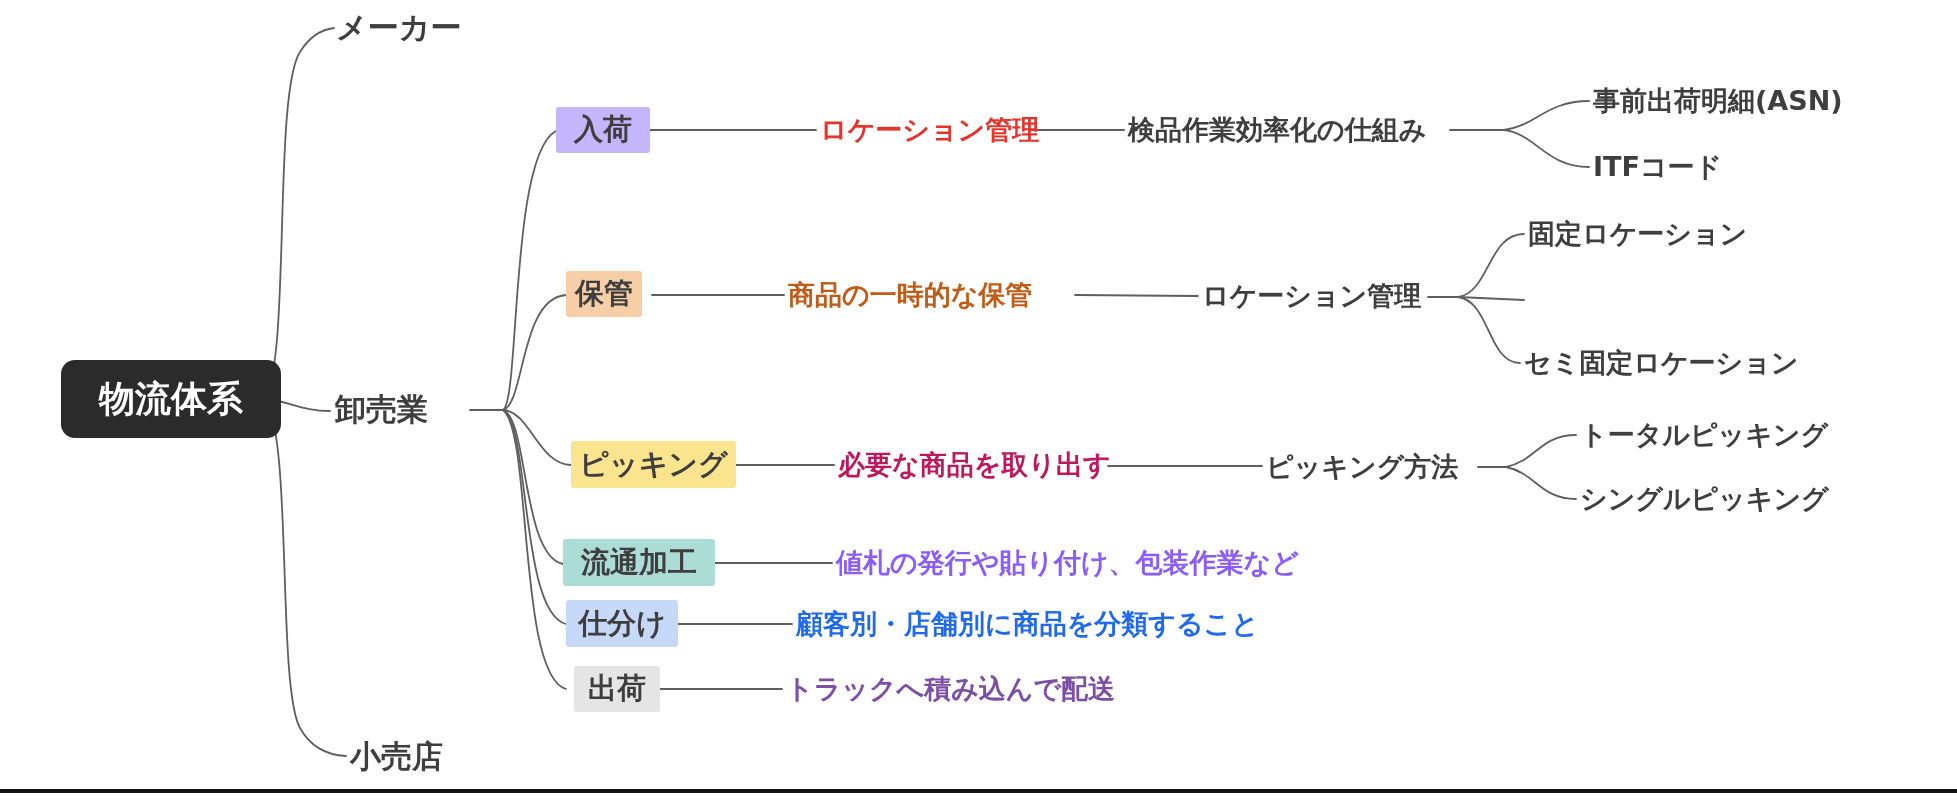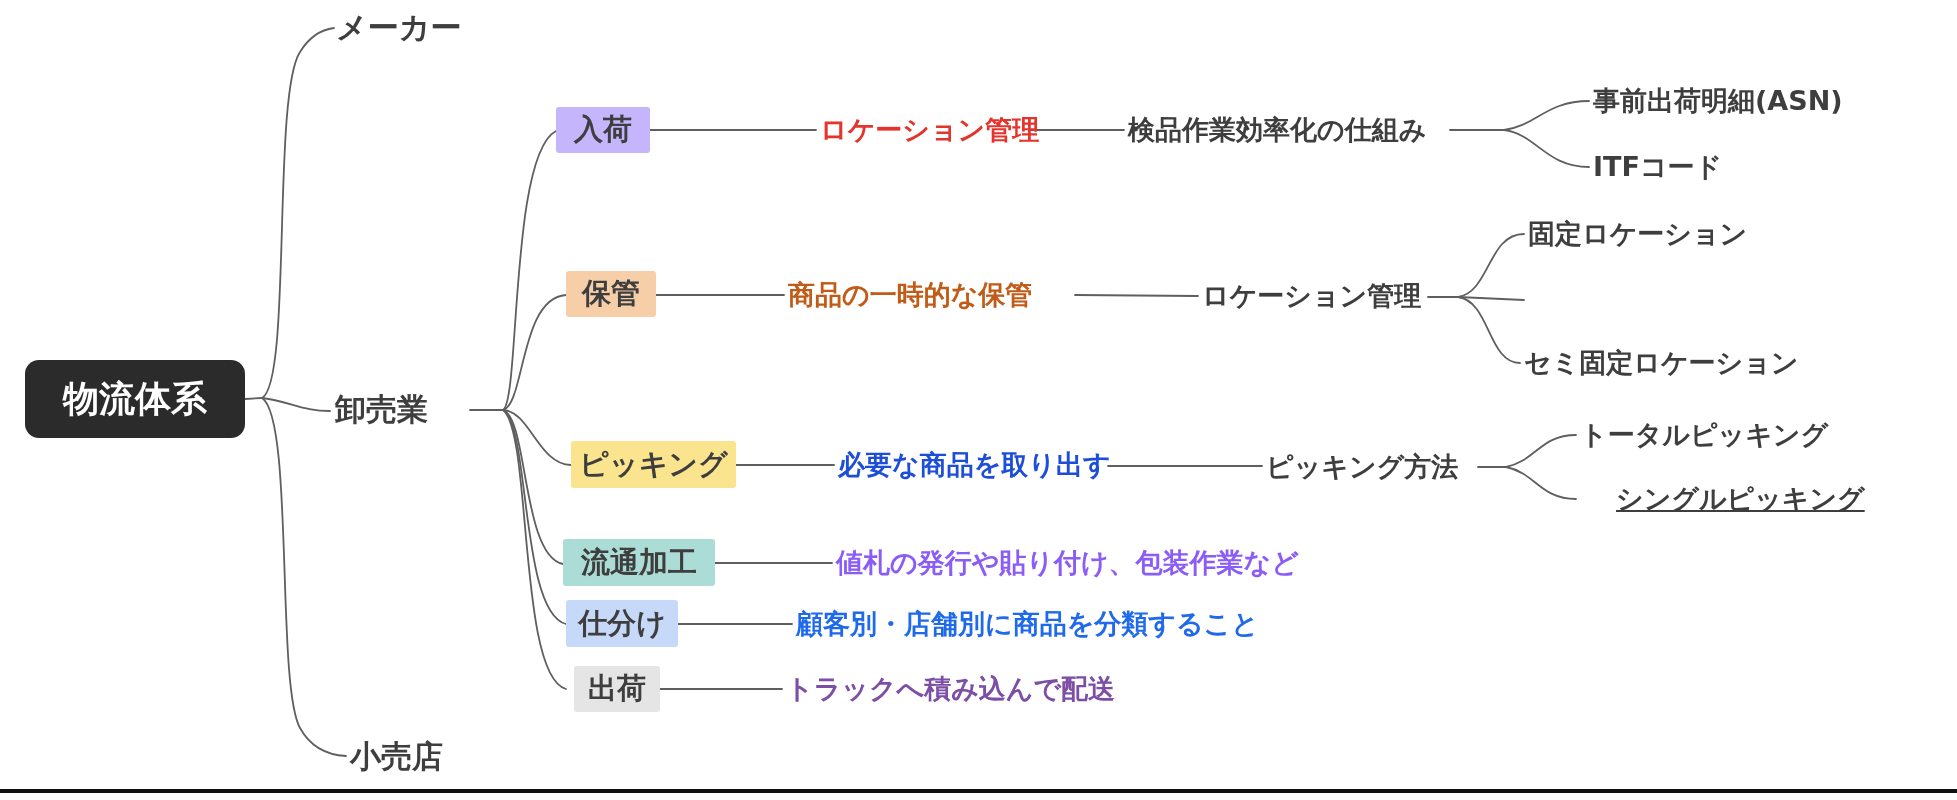--- a/index.html
+++ b/index.html
@@ -30,20 +30,21 @@
     font-weight: bold;
     color: #3e3e3e;
     z-index: 2;
   }
   .root-node {
     width: 220px; height: 78px;
     border-radius: 14px;
     display: flex; align-items: center; justify-content: center;
     font-size: 36px;
     transform: none;
+    margin-left: 36px;
   }
   .lvl1 { font-size: 31px; }
   .box-node {
     display: flex; align-items: center; justify-content: center;
     font-size: 29px;
     border-radius: 3px;
     transform: none;
   }
   .desc { font-size: 27px; }
   .sub  { font-size: 27px; }
@@ -107,31 +108,31 @@
   <div class="node lvl1" style="left:336px; top:28px;">メーカー</div>
   <div class="node lvl1" style="left:335px; top:410px;">卸売業</div>
   <div class="node lvl1" style="left:350px; top:757px;">小売店</div>
 
   <div class="node box-node" style="left: 556px; top: 107px; width: 94px; height: 46px; background: #c4b5fd;">入荷</div>
   <div class="node desc" style="left: 820px; top: 130px; color: rgb(229, 52, 43);">ロケーション管理</div>
   <div class="node sub" style="left:1128px; top:130px;">検品作業効率化の仕組み</div>
   <div class="node leaf" style="left:1593px; top:101px;">事前出荷明細(ASN)</div>
   <div class="node leaf" style="left:1593px; top:167px;">ITFコード</div>
 
-  <div class="node box-node" style="left: 566px; top: 271px; width: 90px; height: 46px; background: rgb(246, 207, 169);">保管</div>
+  <div class="node box-node" style="left: 566px; top: 271px; width: 76px; height: 46px; background: rgb(246, 207, 169);">保管</div>
   <div class="node desc" style="left: 788px; top: 295px; color: rgb(192, 92, 23);">商品の一時的な保管</div>
   <div class="node sub" style="left:1202px; top:296px;">ロケーション管理</div>
   <div class="node leaf" style="left:1528px; top:234px;">固定ロケーション</div>
   <div class="node leaf" style="left:1524px; top:363px;">セミ固定ロケーション</div>
 
   <div class="node box-node" style="left: 571px; top: 441px; width: 165px; height: 47px; background: rgb(251, 228, 142);">ピッキング</div>
-  <div class="node desc" style="left: 838px; top: 465px; color: #1d4ed8;">必要な商品を取り出す</div>
+  <div class="node desc" style="left: 838px; top: 465px; color: #be185d;">必要な商品を取り出す</div>
   <div class="node sub" style="left:1266px; top:467px;text-align:center;">ピッキング方法</div>
   <div class="node leaf" style="left:1580px; top:435px;">トータルピッキング</div>
-  <div class="node leaf" style="left:1616px; top:499px;text-decoration:underline;">シングルピッキング</div>
+  <div class="node leaf" style="left:1580px; top:499px;">シングルピッキング</div>
 
   <div class="node box-node" style="left: 563px; top: 539px; width: 152px; height: 47px; background: rgb(171, 220, 214);">流通加工</div>
   <div class="node desc" style="left: 836px; top: 563px; color: #8b5cf6;">値札の発行や貼り付け、包装作業など</div>
 
   <div class="node box-node" style="left: 566px; top: 600px; width: 112px; height: 47px; background: rgb(199, 217, 249);">仕分け</div>
   <div class="node desc" style="left: 796px; top: 624px; color: rgb(31, 106, 235);">顧客別・店舗別に商品を分類すること</div>
 
   <div class="node box-node" style="left: 566px; top: 666px; width: 86px; height: 46px; background: #e5e5e5; margin-left: 8px;">出荷</div>
   <div class="node desc" style="left: 786px; top: 689px; color: rgb(124, 78, 165);">トラックへ積み込んで配送</div>
 

